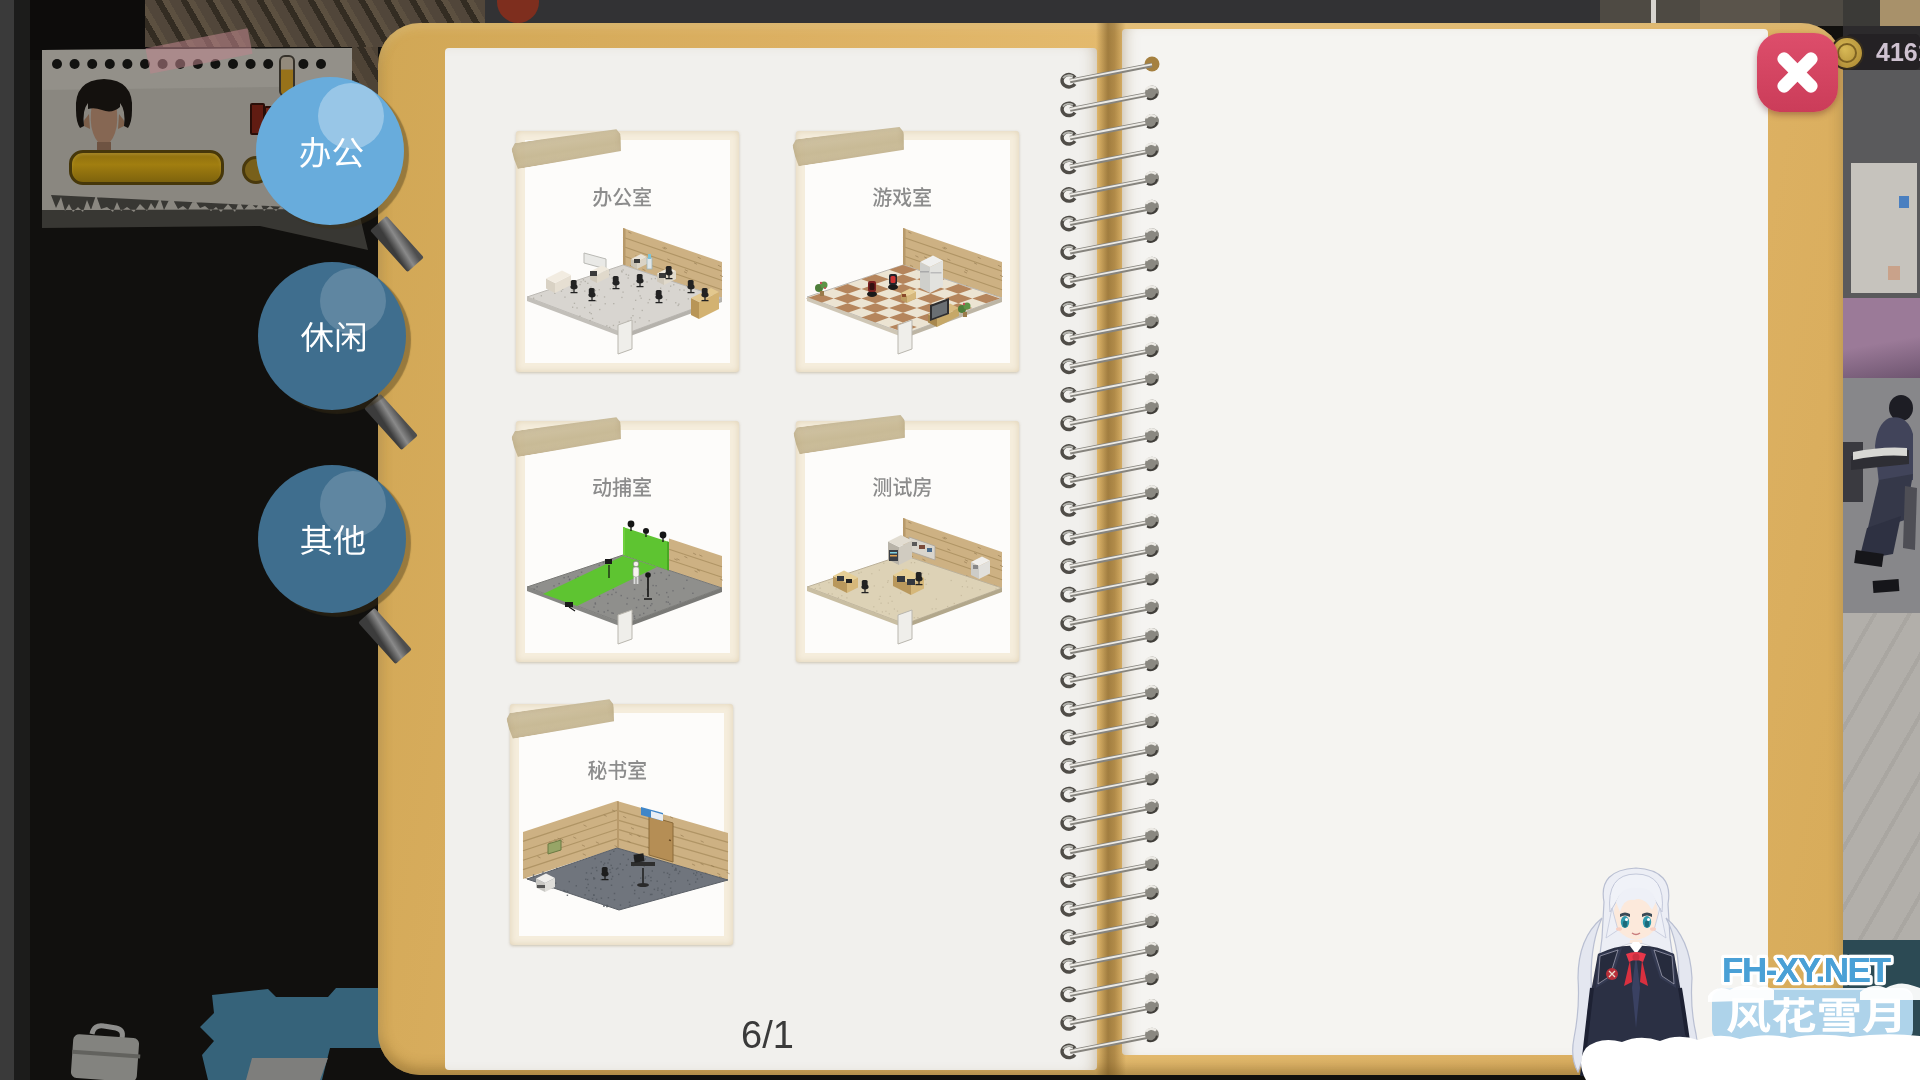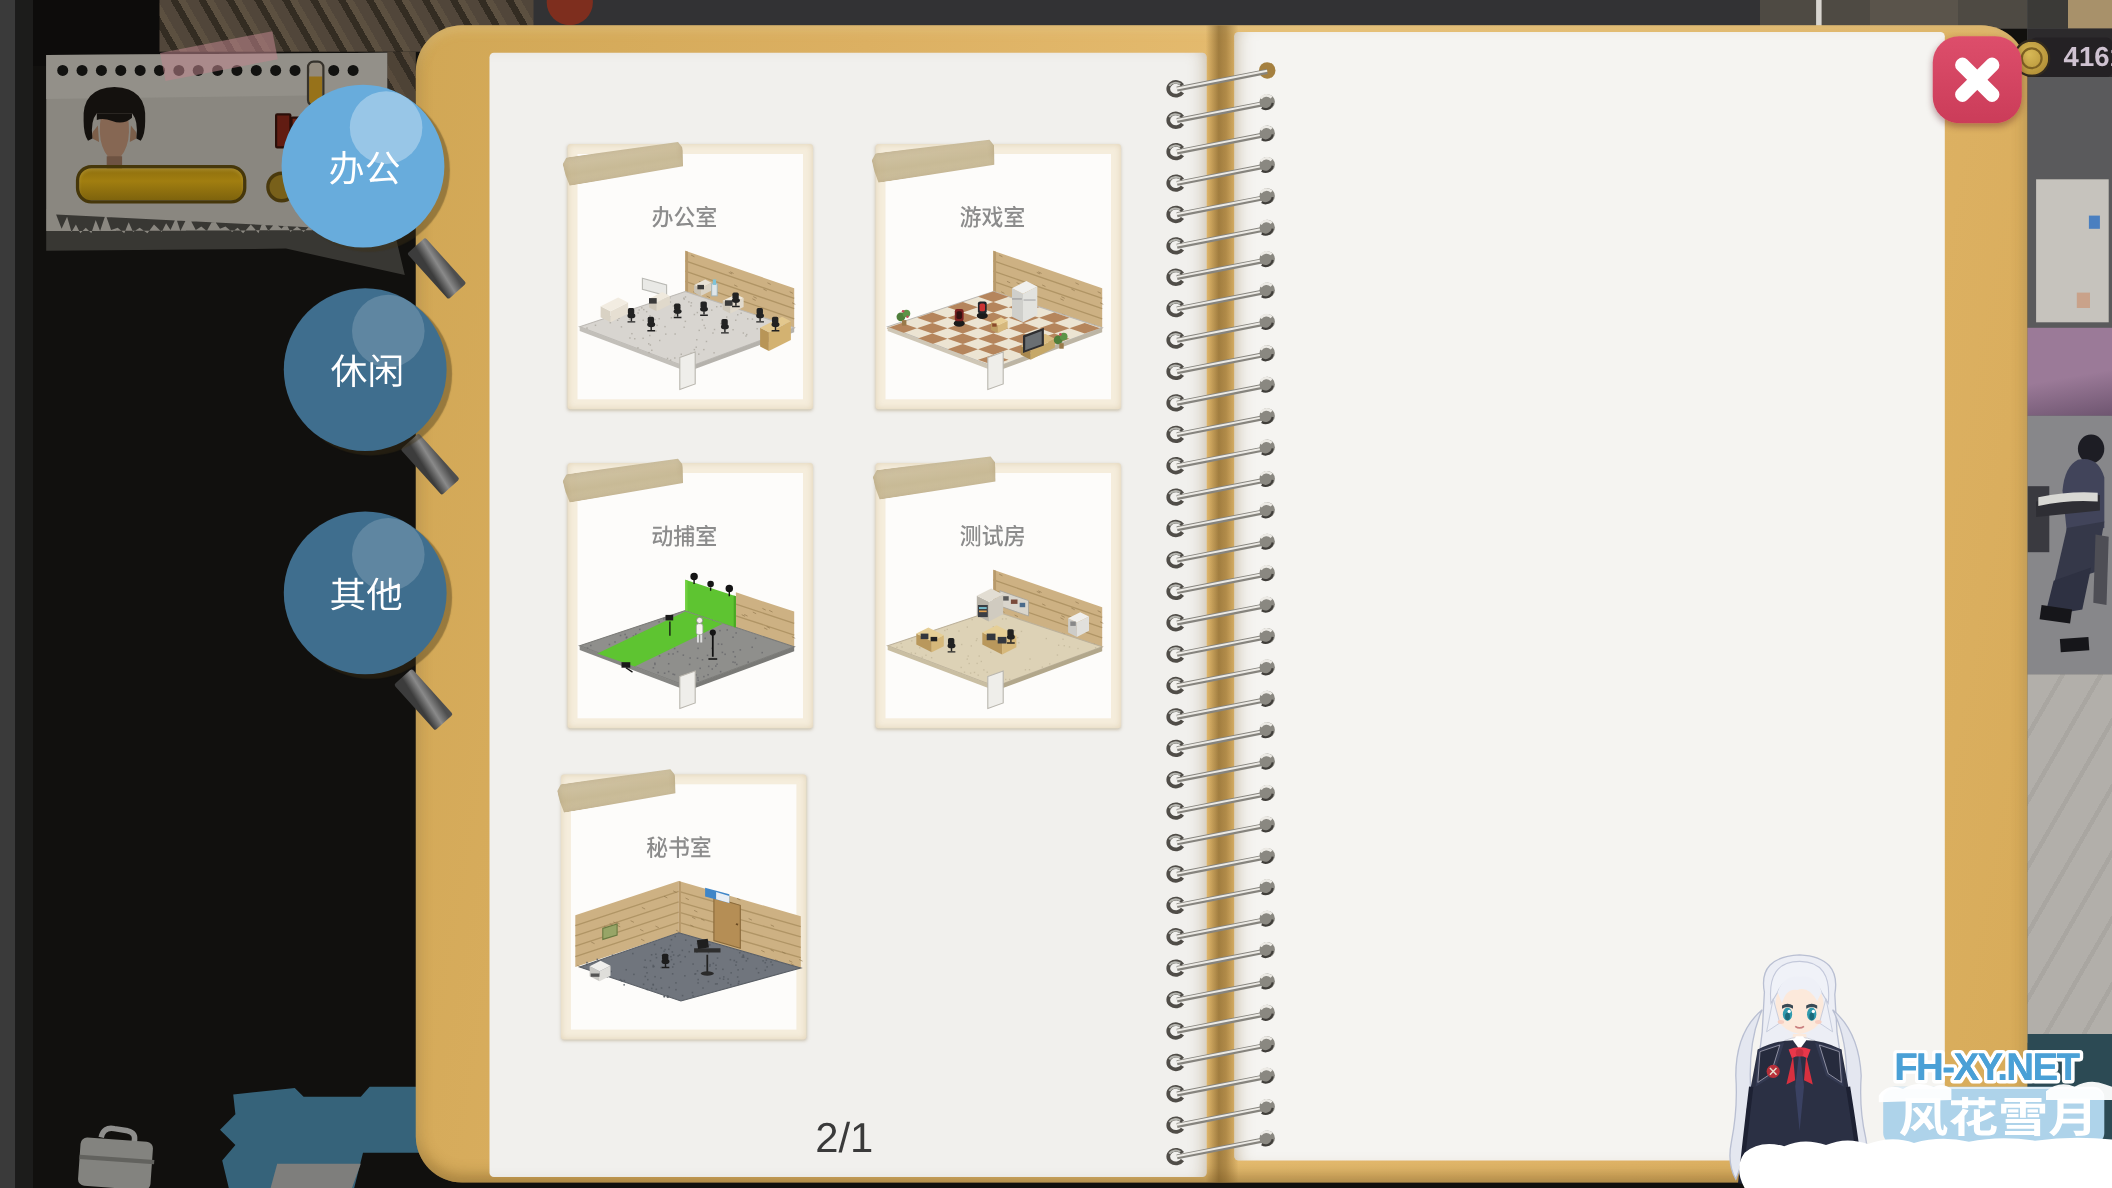--- a/index.html
+++ b/index.html
@@ -993,21 +993,21 @@
     <ellipse cx="92" cy="84" rx="3.6" ry="2.4" fill="#1d1d1d"></ellipse>
     <rect x="88.8" y="77" width="5.8" height="6" rx="1.5" fill="#1d1d1d"></rect>
     <line x1="92" y1="86" x2="92" y2="89" stroke="#1d1d1d" stroke-width="1.3"></line>
     <line x1="88.5" y1="89.6" x2="95.5" y2="89.6" stroke="#1d1d1d" stroke-width="1.3"></line>
     <line x1="130" y1="78" x2="130" y2="94" stroke="#222" stroke-width="1.6"></line>
     <ellipse cx="130" cy="95" rx="6" ry="2" fill="#2a2a2a"></ellipse>
     <polygon points="118.0,72.0 142.0,72.0 142.0,76.0 118.0,76.0" fill="#2e2e2e"></polygon>
     <rect x="121" y="64" width="10" height="8" fill="#1f1f1f" transform="rotate(-8 126 68)"></rect>
   </svg>
 
-<div style="position:absolute;left:700px;top:1014px;width:135px;text-align:center;font:38px 'Liberation Sans',sans-serif;color:#3a3a3a">2/1</div>
+<div style="position:absolute;left:700px;top:1014px;width:135px;text-align:center;font:38px 'Liberation Sans',sans-serif;color:#3a3a3a">6/1</div>
 
 <div style="position:absolute;left:1846px;top:34px;width:74px;height:36px;background:#242124;border-radius:5px"></div>
 
 <div style="position:absolute;left:1876px;top:38px;font:bold 25px 'Liberation Sans',sans-serif;color:#cfc2d1">4161</div>
 
 <div style="position:absolute;left:1830px;top:36px;width:30px;height:30px;border-radius:50%;background:radial-gradient(circle at 42% 38%,#d8b956,#a8842e);border:2px solid #332b1e"></div>
 <div style="position:absolute;left:1837px;top:43px;width:16px;height:16px;border-radius:50%;border:2px solid #7e6222"></div>
 
 <div style="position:absolute;left:1757px;top:33px;width:81px;height:79px;border-radius:24px;background:linear-gradient(180deg,#dd4e6b,#cb3c59);box-shadow:0 3px 6px rgba(80,20,30,0.35)">
 <div style="position:absolute;left:15px;top:33px;width:51px;height:13px;border-radius:6px;background:#fff;transform:rotate(45deg)"></div>

